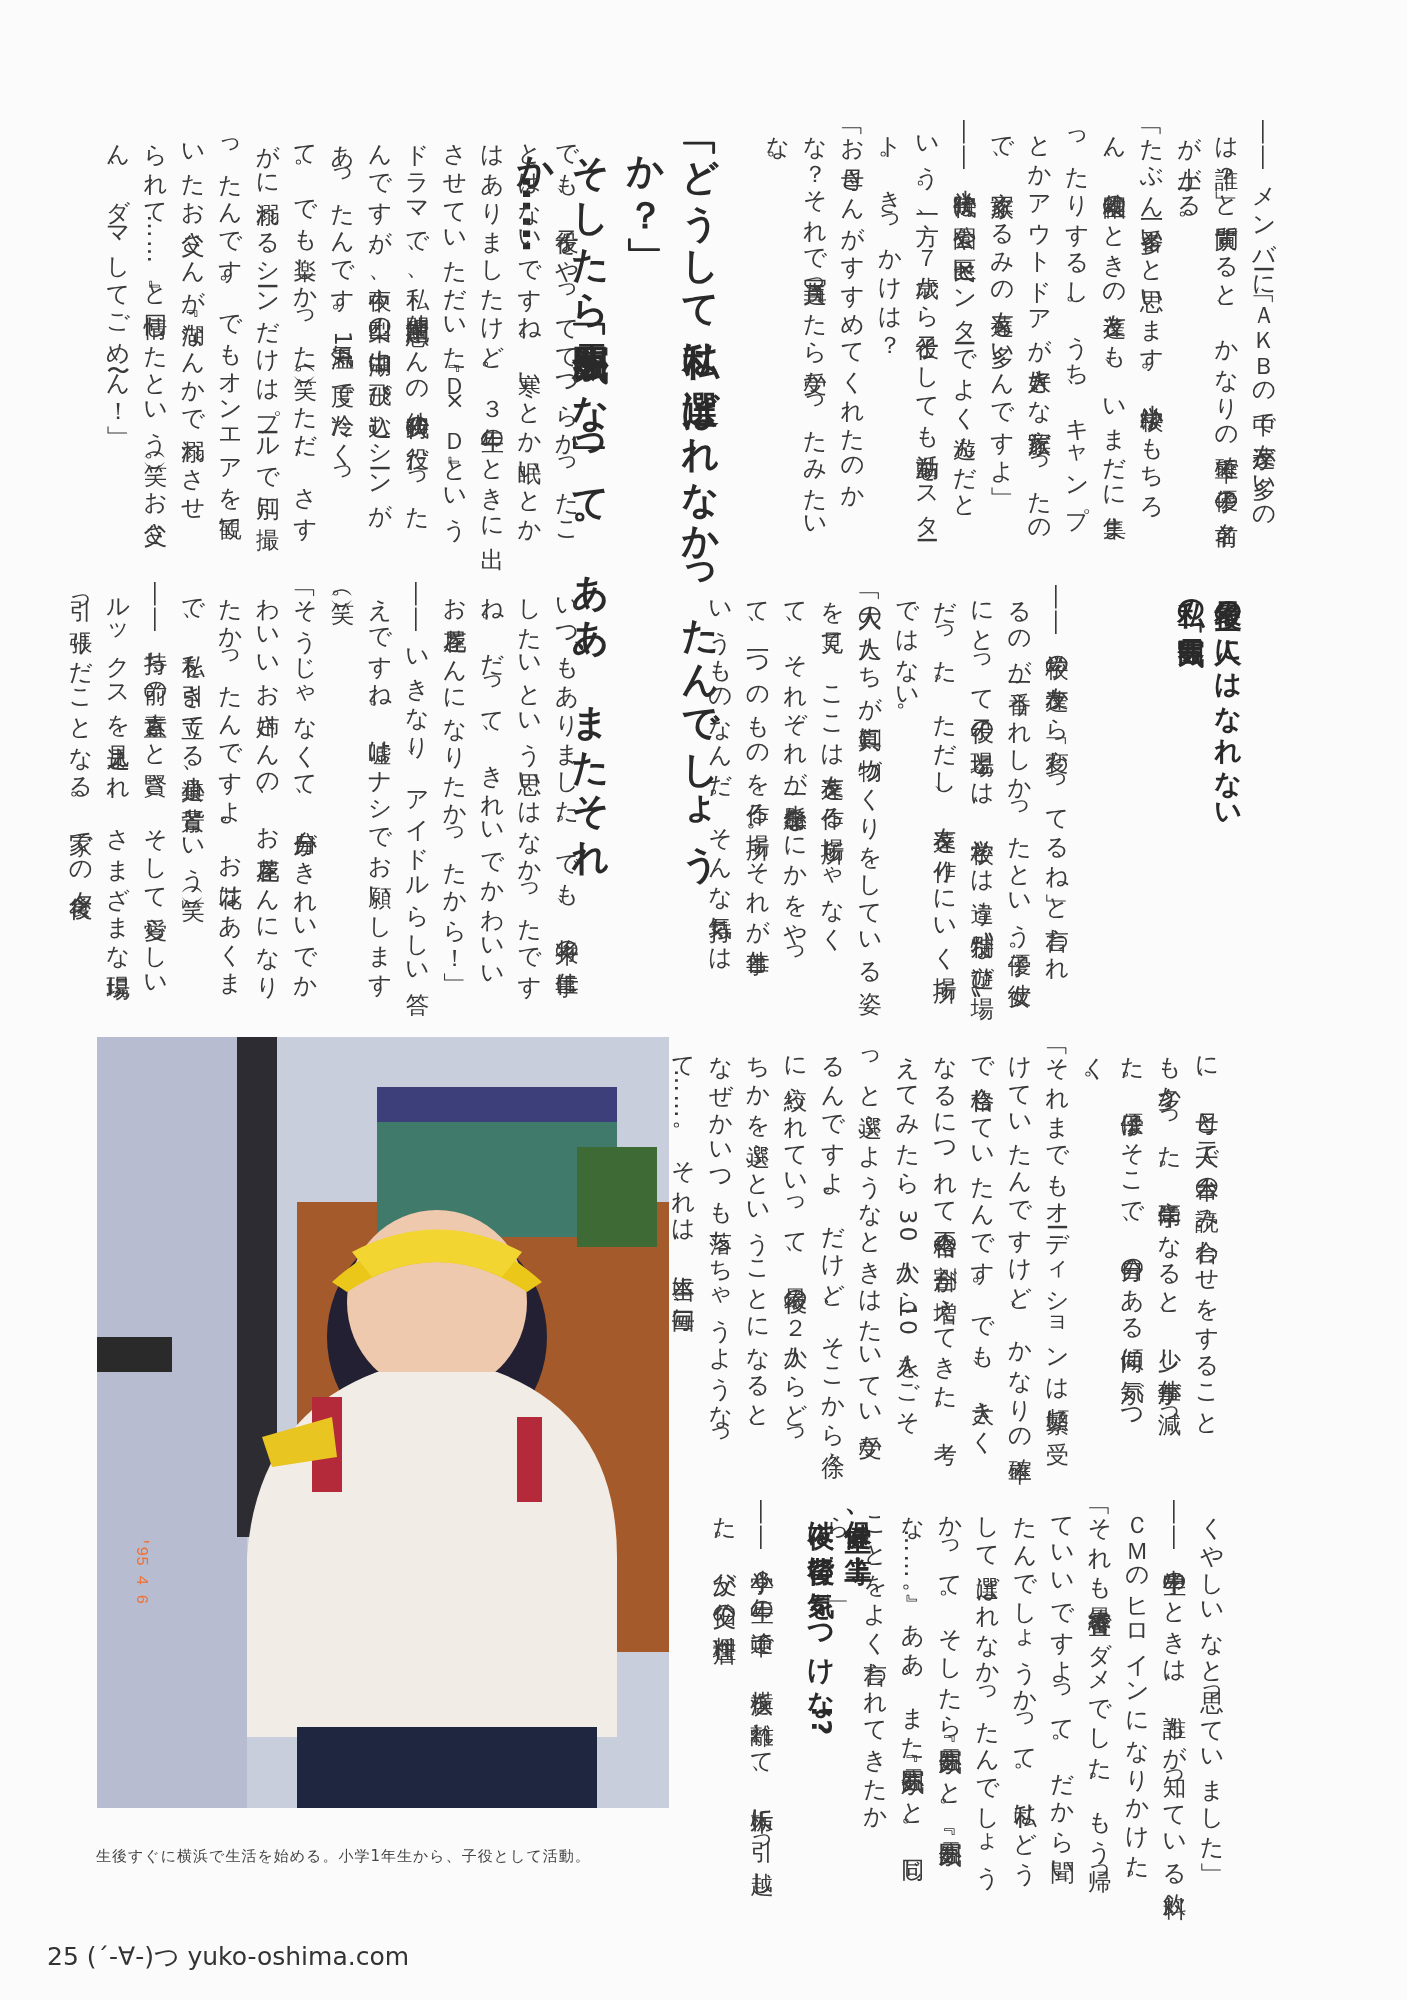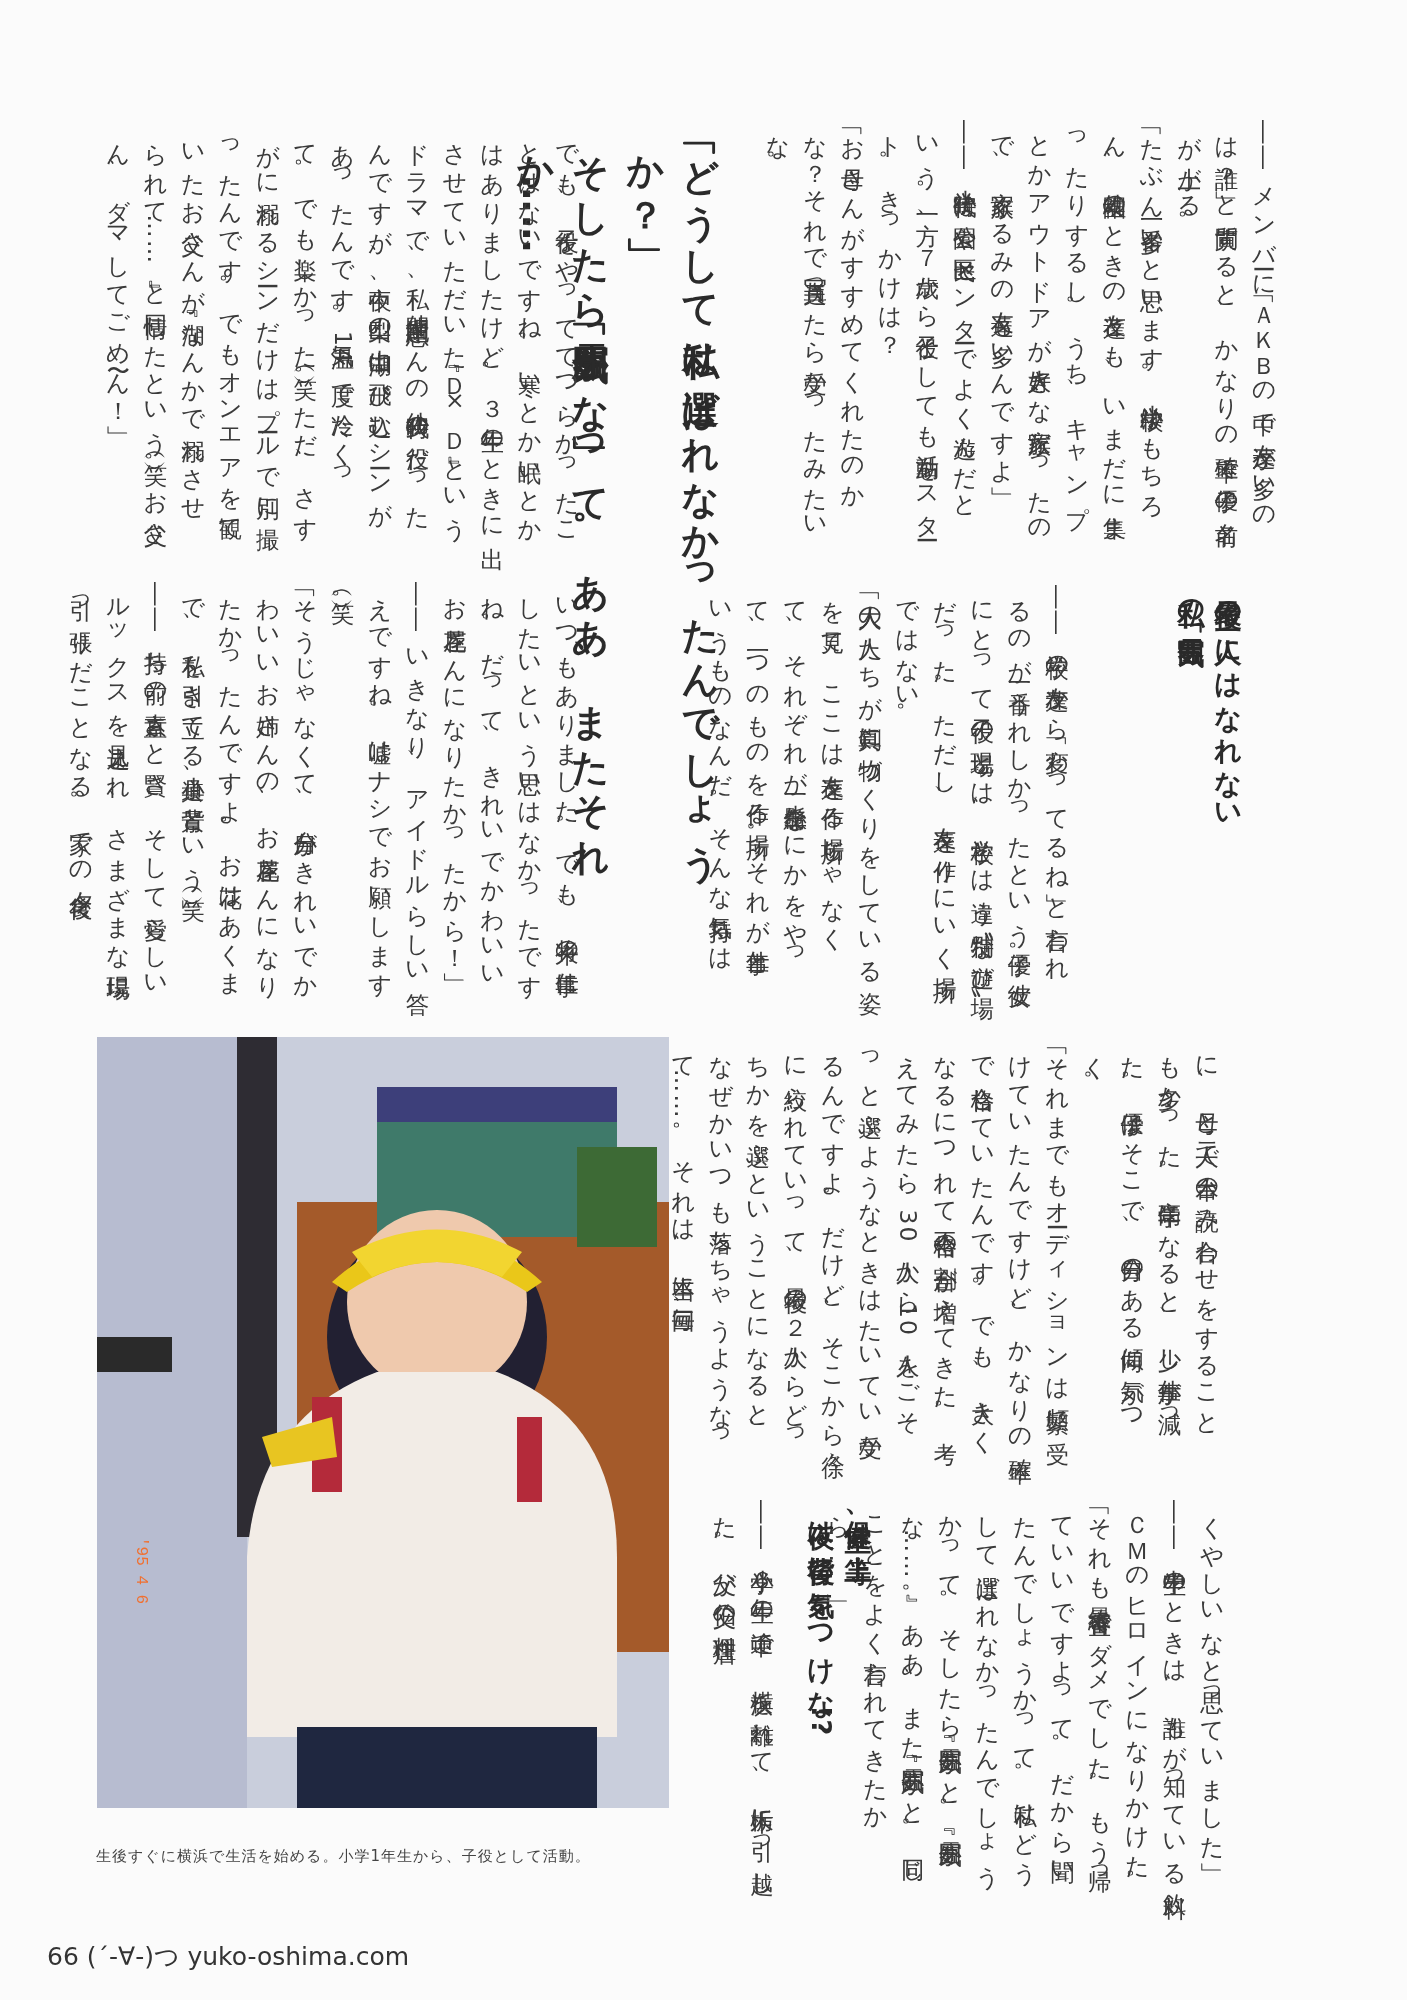--- a/index.html
+++ b/index.html
@@ -93,16 +93,16 @@
     <rect x="200" y="690" width="300" height="81" fill="#1f2740"></rect>
     <text x="40" y="500" fill="#f07030" font-size="16" font-family="Liberation Mono, monospace" transform="rotate(90 40 500)">'95 4 6</text>
   </svg>
 </div>
 
 <div class="caption">
   <div>生後すぐに横浜で生活を始める。小学1年生から、子役として活動。</div>
 </div>
 
 <div class="footer">
-  <span>66</span>
+  <span>25</span>
   <span>(´-∀-)つ</span>
   <span>yuko-oshima.com</span>
 </div>
 
 </body></html>

